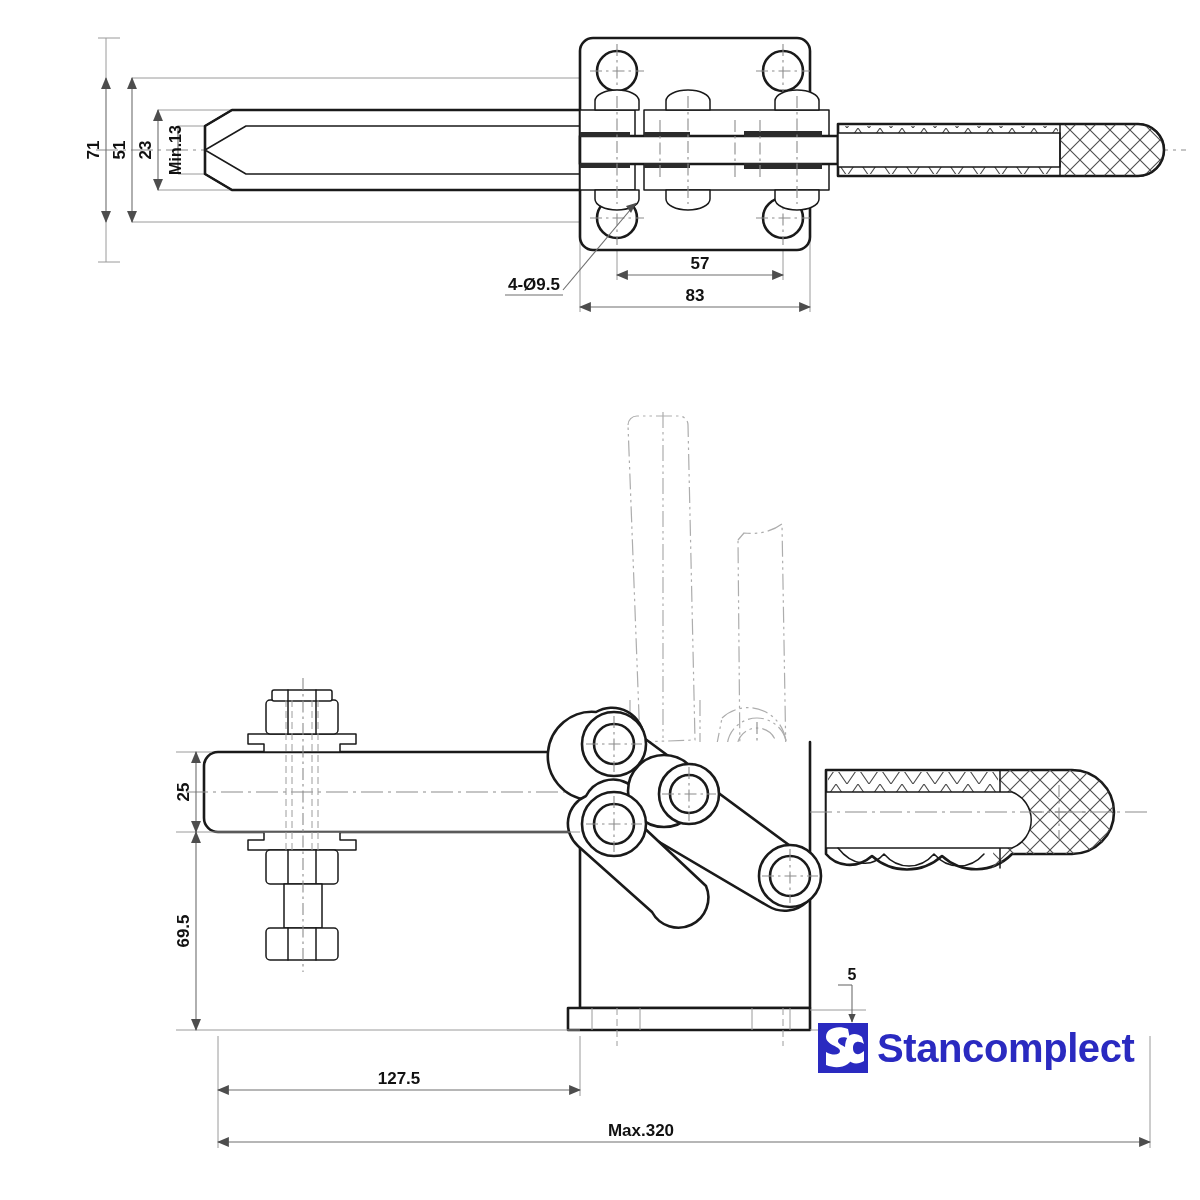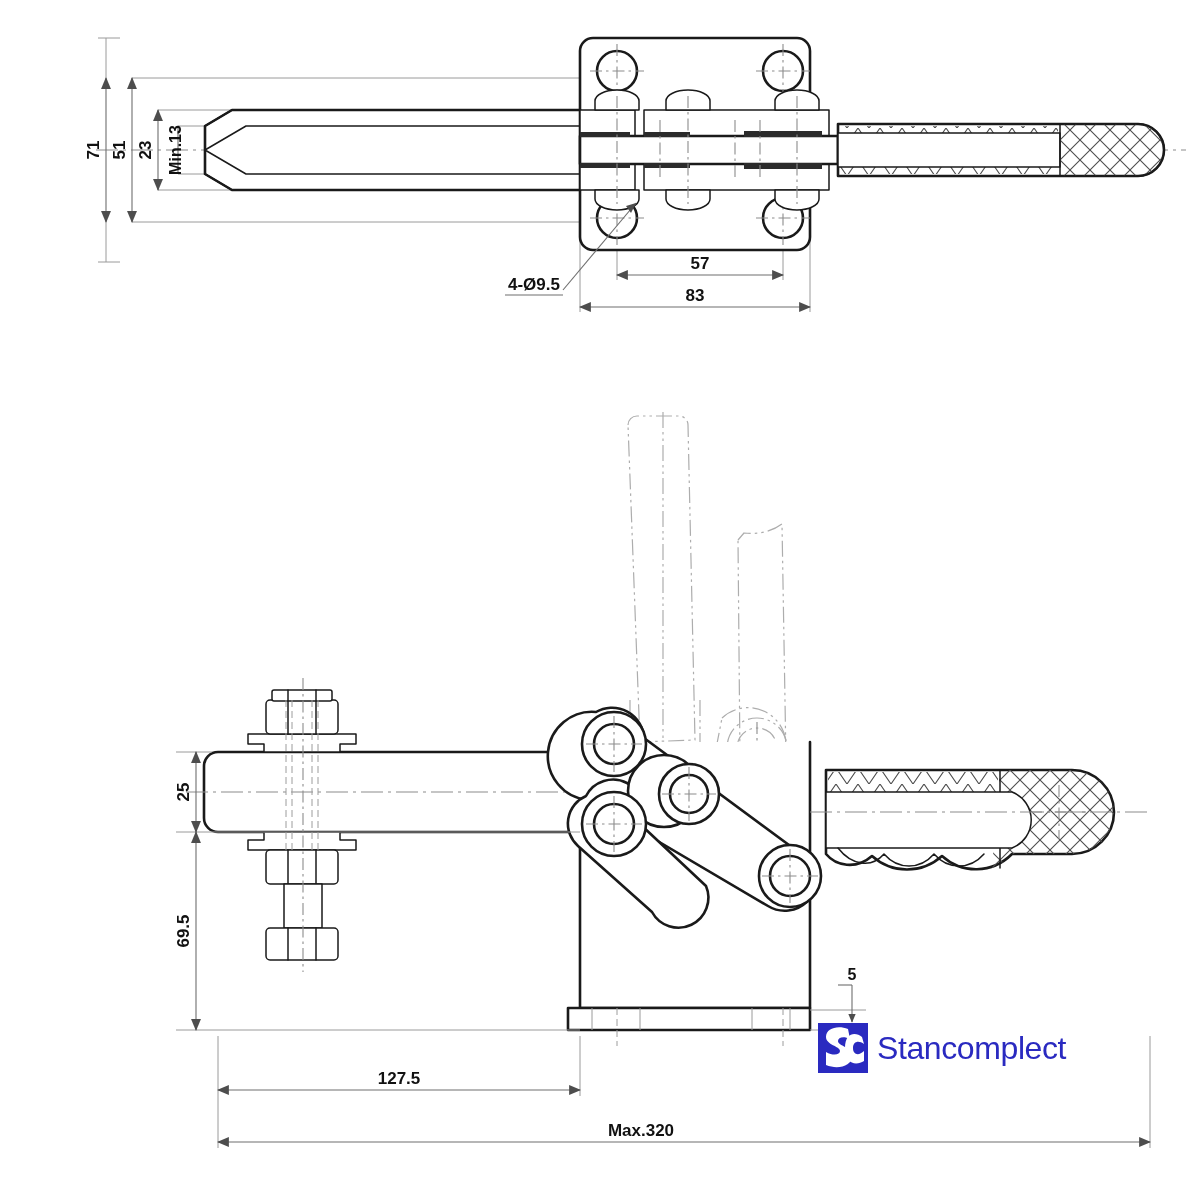--- a/index.html
+++ b/index.html
@@ -23,21 +23,21 @@
 
   
   .dimtxt{font-family:"Liberation Sans", sans-serif;font-size:16px;font-weight:bold;
           fill:#111111;text-anchor:middle;dominant-baseline:auto;}
   .dimtxt.lg{font-size:17px;}
 
   
   #logo{position:absolute;left:818px;top:1023px;display:flex;align-items:center;gap:9px;}
   #logo .mark{width:50px;height:50px;background:#2a2ac0;position:relative;flex:0 0 auto;}
   #logo .mark svg{position:absolute;left:0;top:0;}
-  #logo .word{font-family:"Liberation Sans", sans-serif;font-size:32px;font-weight:normal;
+  #logo .word{font-family:"Liberation Sans", sans-serif;font-size:40px;font-weight:bold;
               color:#2a2ac0;letter-spacing:-0.4px;line-height:1;white-space:nowrap;}
 </style>
 </head>
 <body>
 
 <div id="sheet">
 
 <svg width="1200" height="1200" viewBox="0 0 1200 1200">
 
   <defs>

